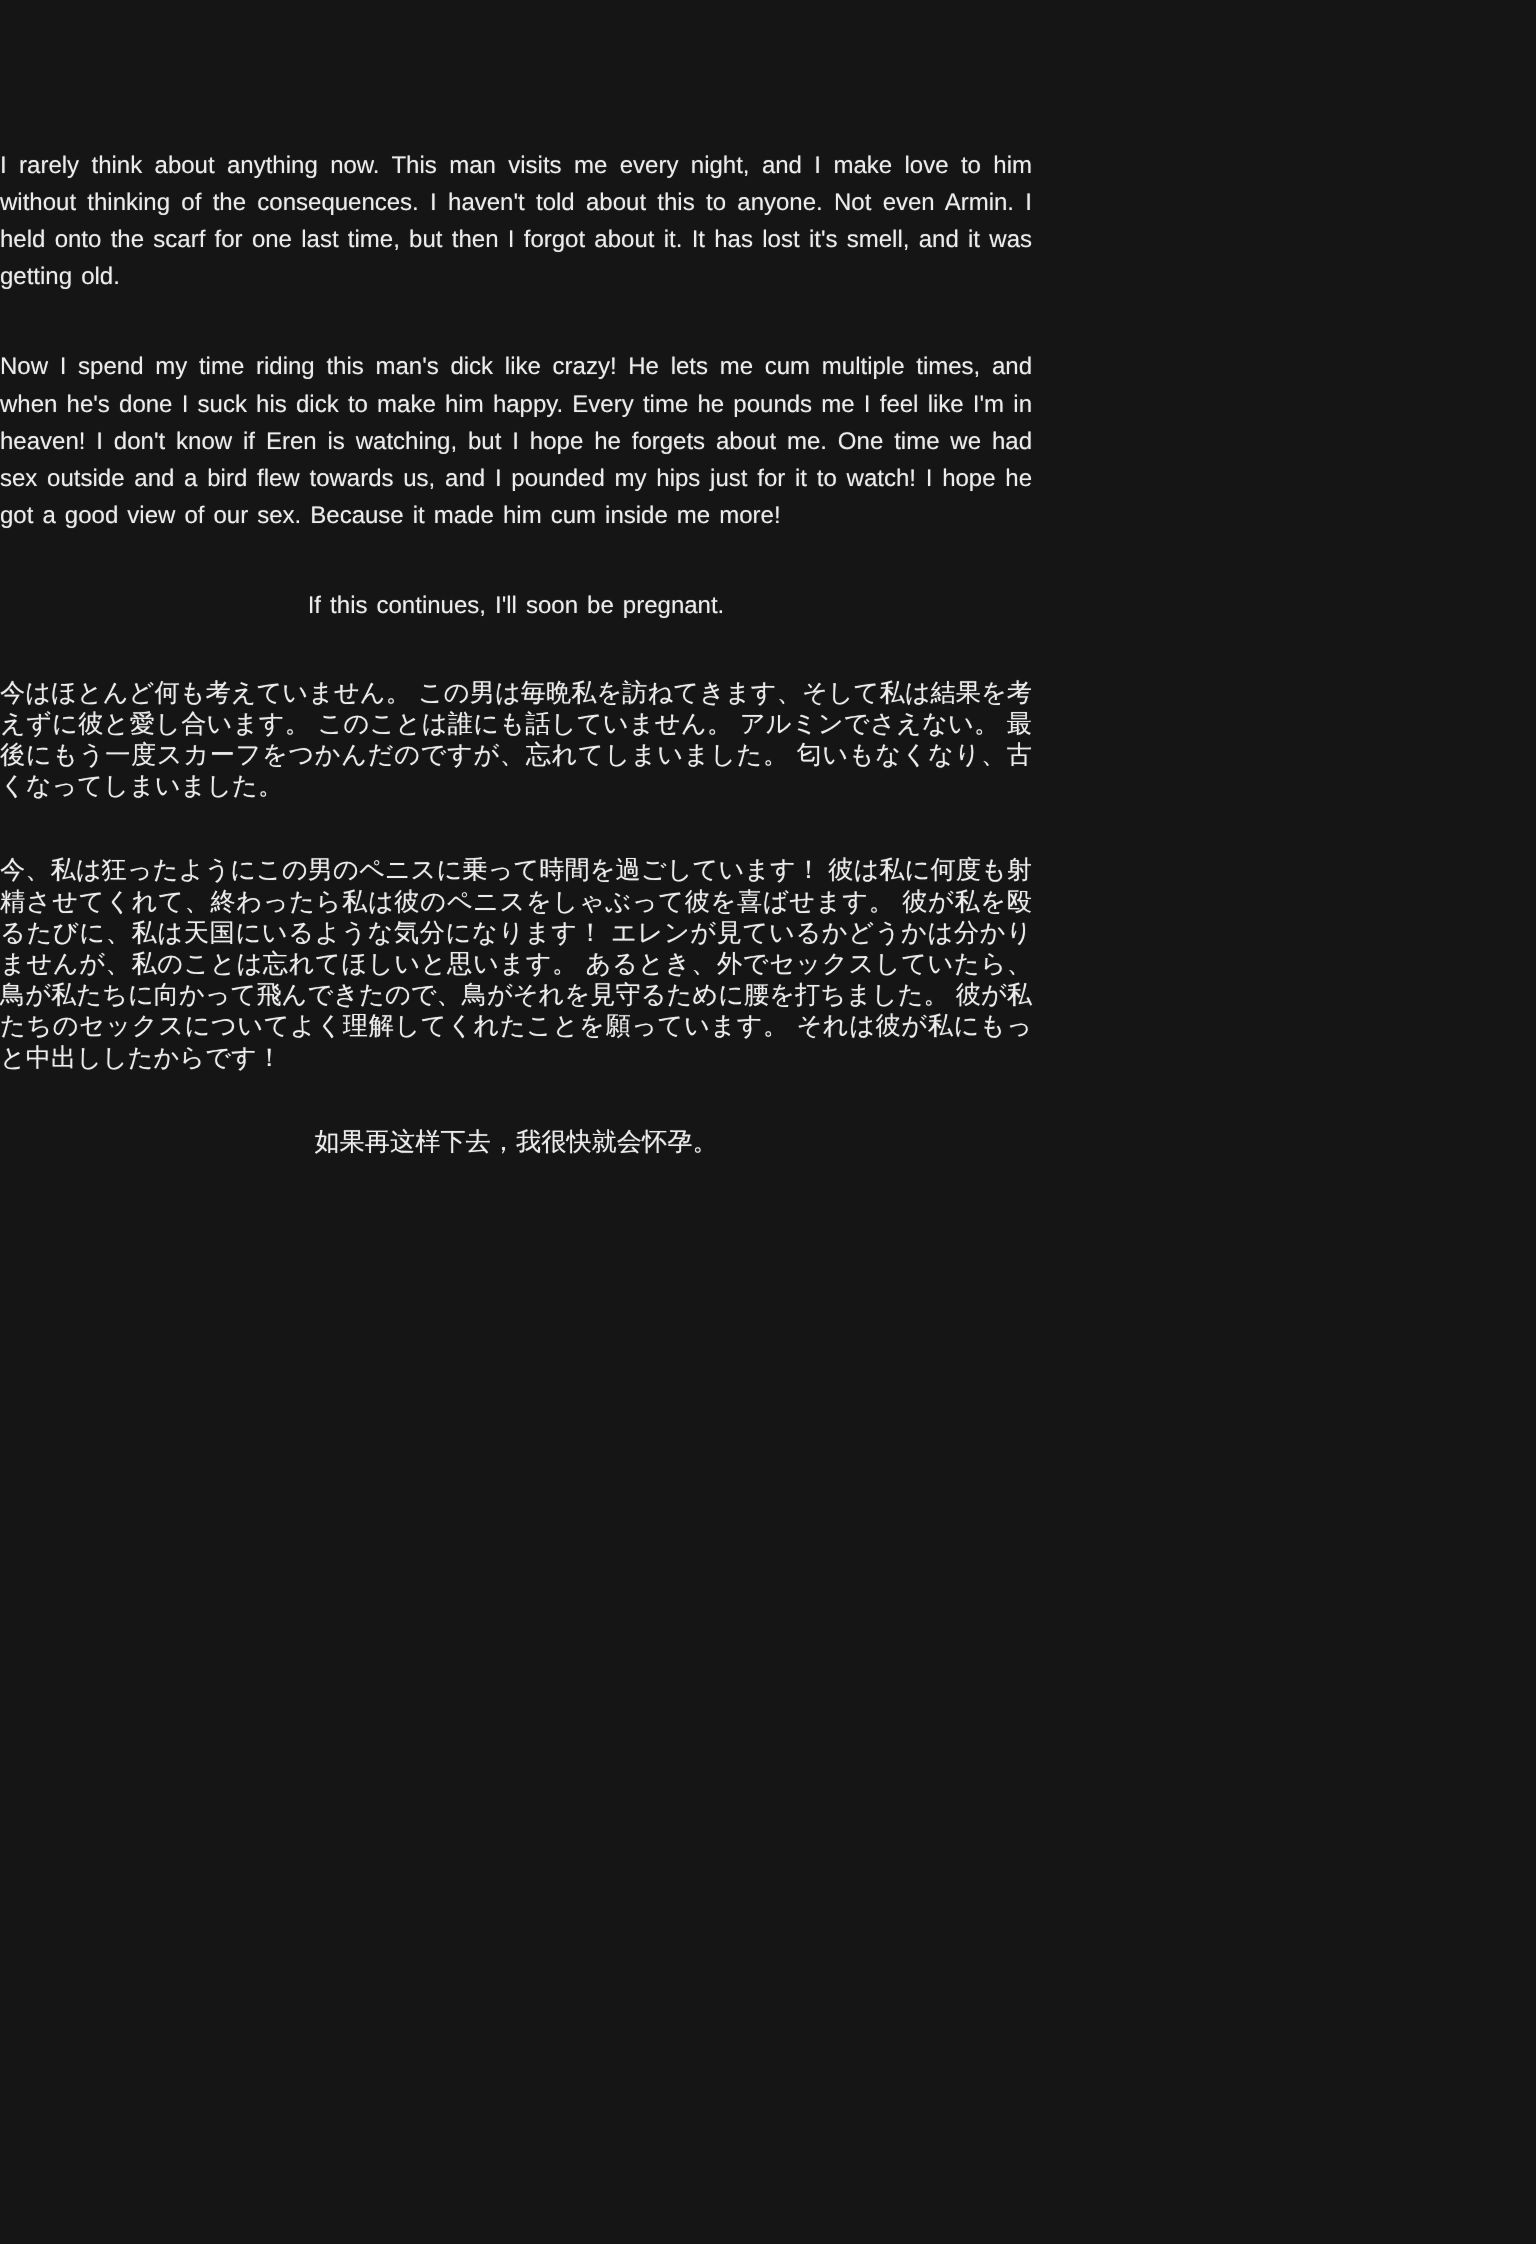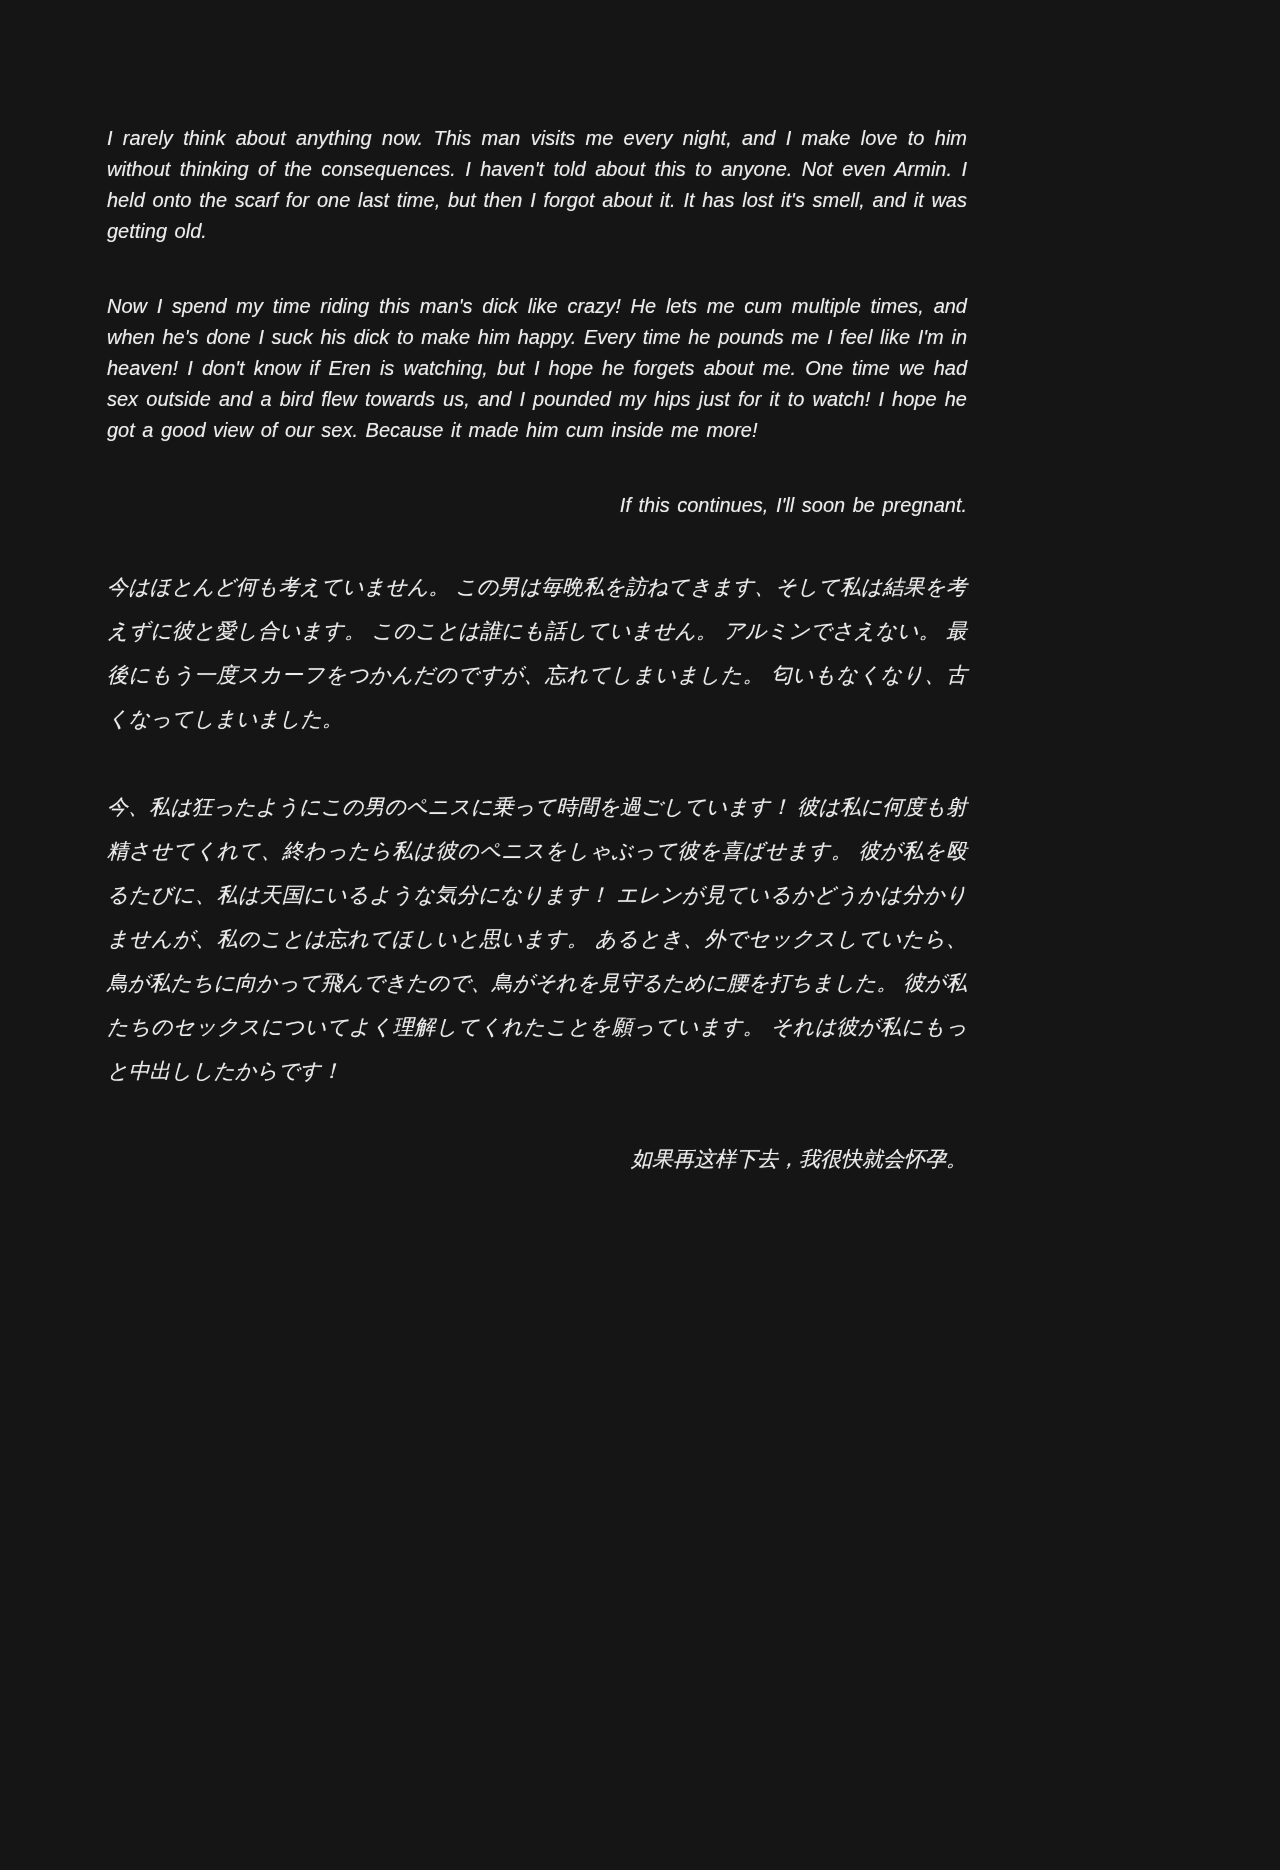--- a/index.html
+++ b/index.html
@@ -9,41 +9,39 @@
   body {
     width: 1280px;
     height: 1870px;
     background: #151515;
     font-family: "Liberation Sans", "DejaVu Sans", sans-serif;
     overflow: hidden;
   }
   .doc {
     box-sizing: border-box;
     width: 860px;
-    margin-left: 107px;
     padding-top: 123px;
-    font-style: italic;
   }
   .para {
     color: #ececec;
     margin: 0 0 44px 0;
     text-align: justify;
     text-shadow: 0 0 1px rgba(240,240,240,0.4);
   }
   .para.en {
     font-size: 20px;
     line-height: 31px;
     word-spacing: 2px;
   }
   .para.cjk {
     font-size: 21px;
-    line-height: 44px;
+    line-height: 26px;
   }
   .para.single {
-    text-align: right;
+    text-align: center;
   }
 </style>
 </head>
 <body>
 
 <div class="doc">
   <p class="para en">I rarely think about anything now. This man visits me every night, and I make love to him without thinking of the consequences. I haven't told about this to anyone. Not even Armin. I held onto the scarf for one last time, but then I forgot about it. It has lost it's smell, and it was getting old.</p>
   <p class="para en">Now I spend my time riding this man's dick like crazy! He lets me cum multiple times, and when he's done I suck his dick to make him happy. Every time he pounds me I feel like I'm in heaven! I don't know if Eren is watching, but I hope he forgets about me. One time we had sex outside and a bird flew towards us, and I pounded my hips just for it to watch! I hope he got a good view of our sex. Because it made him cum inside me more!</p>
   <p class="para en single">If this continues, I'll soon be pregnant.</p>
   <p class="para cjk">今はほとんど何も考えていません。 この男は毎晩私を訪ねてきます、そして私は結果を考えずに彼と愛し合います。 このことは誰にも話していません。 アルミンでさえない。 最後にもう一度スカーフをつかんだのですが、忘れてしまいました。 匂いもなくなり、古くなってしまいました。</p>

